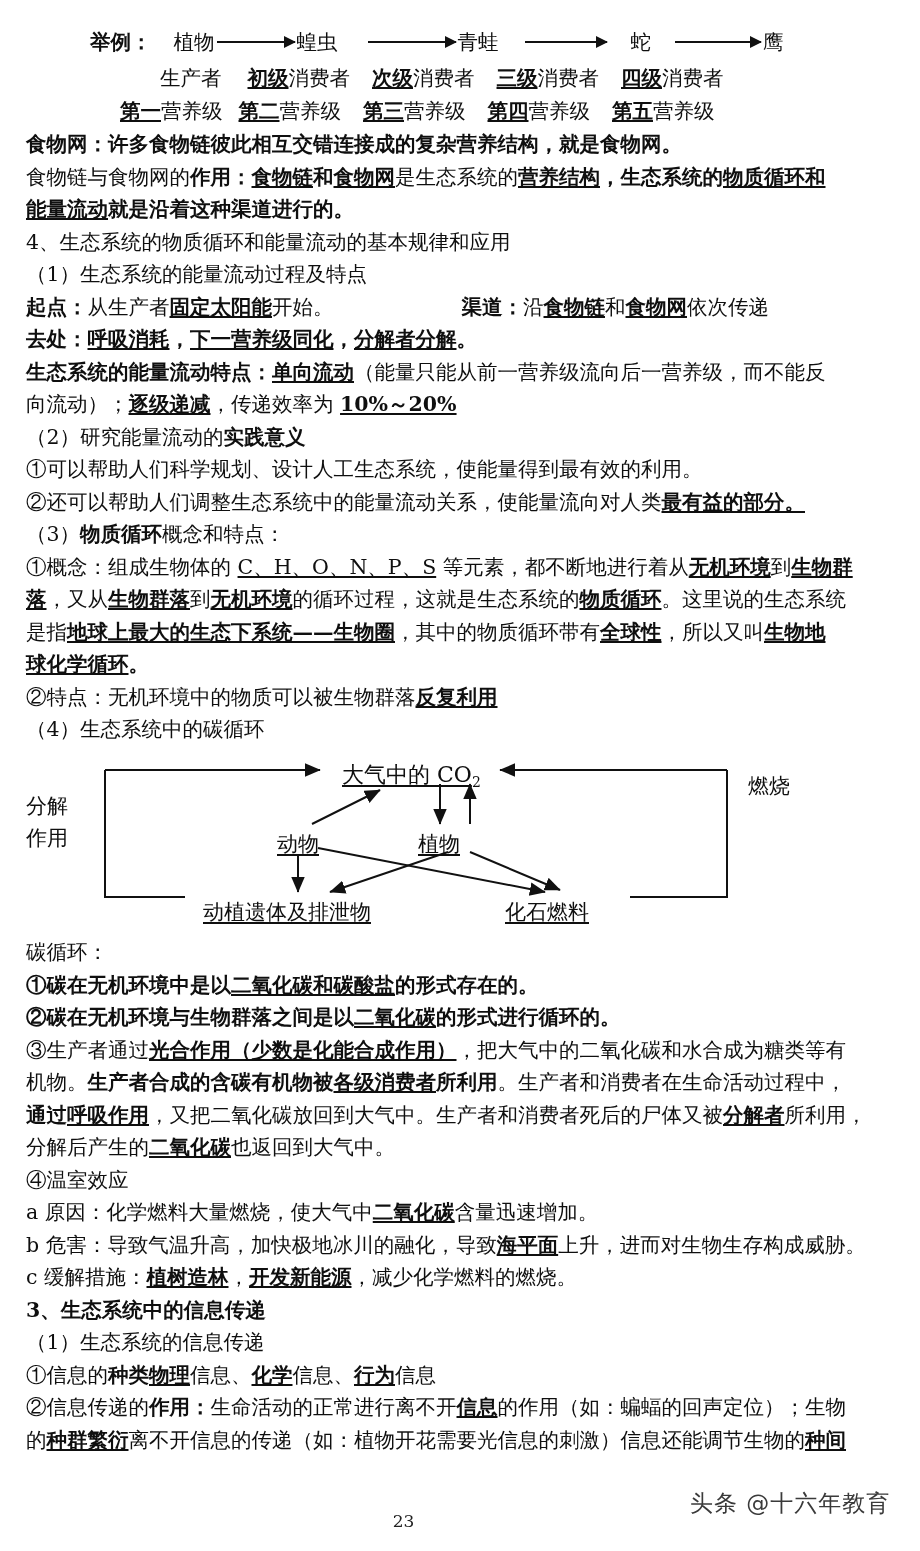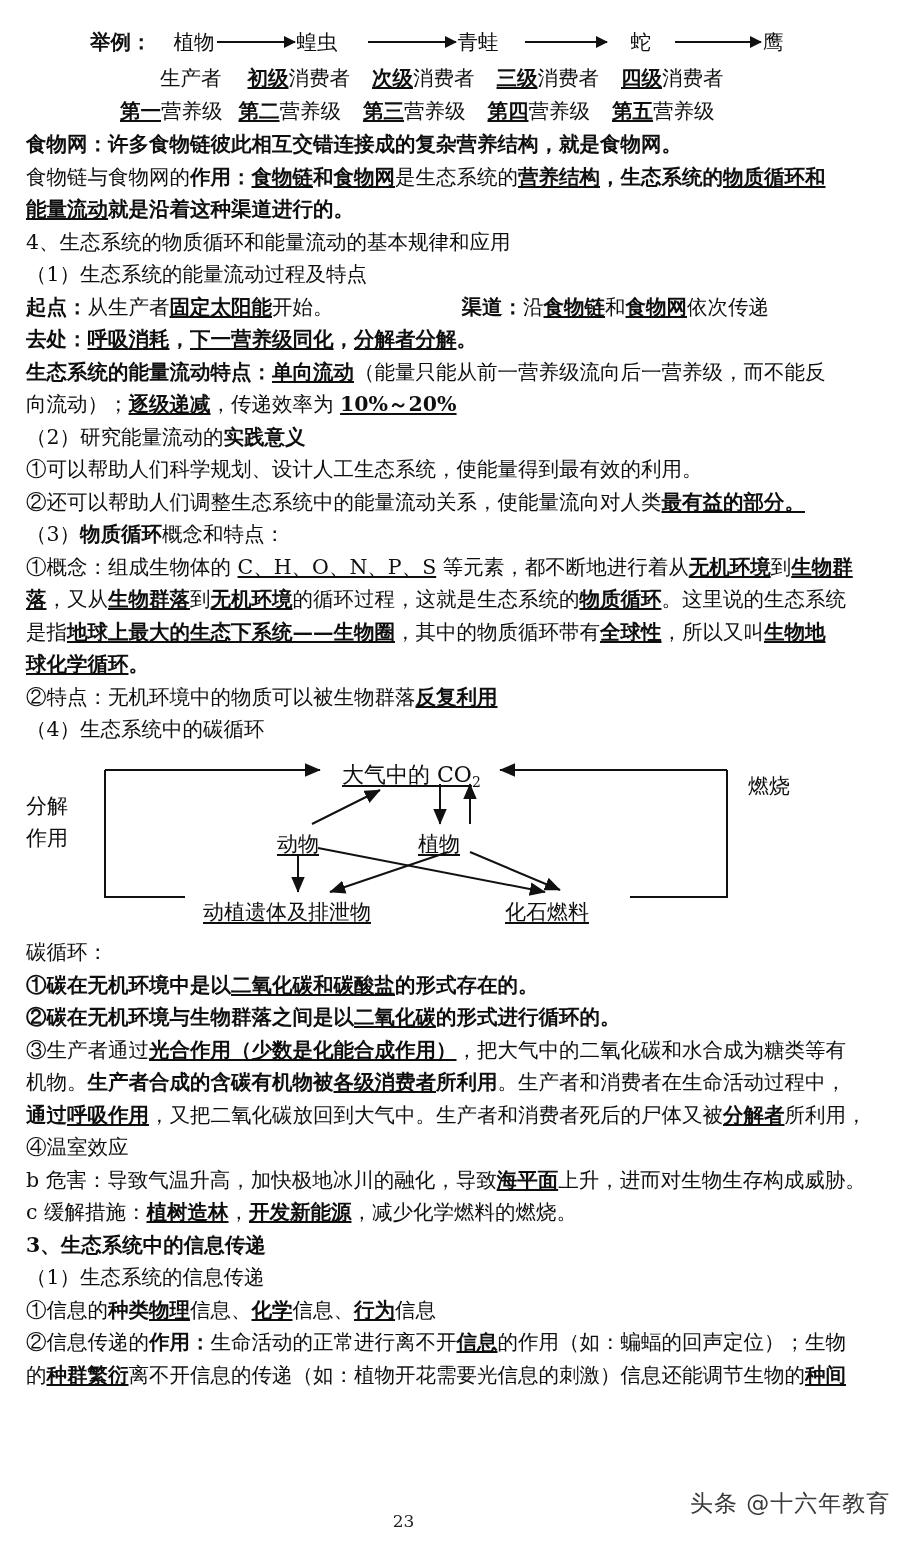--- a/index.html
+++ b/index.html
@@ -285,23 +285,29 @@
     </div>
 
     <div class="line">
       <span>机物。</span><span class="b">生产者合成的含碳有机物被</span><span class="bu">各级消费者</span><span class="b">所利用</span><span>。生产者和消费者在生命活动过程中，</span>
     </div>
 
     <div class="line">
       <span class="b">通过</span><span class="bu">呼吸作用</span><span>，又把二氧化碳放回到大气中。生产者和消费者死后的尸体又被</span><span class="bu">分解者</span><span>所利用，</span>
     </div>
 
+    <div class="line">
+      <span>分解后产生的</span><span class="bu">二氧化碳</span><span>也返回到大气中。</span>
+    </div>
 
     <div class="line">④温室效应</div>
 
+    <div class="line">
+      <span>a 原因：化学燃料大量燃烧，使大气中</span><span class="bu">二氧化碳</span><span>含量迅速增加。</span>
+    </div>
 
     <div class="line">
       <span>b 危害：导致气温升高，加快极地冰川的融化，导致</span><span class="bu">海平面</span><span>上升，进而对生物生存构成威胁。</span>
     </div>
 
     <div class="line">
       <span>c 缓解措施：</span><span class="bu">植树造林</span><span>，</span><span class="bu">开发新能源</span><span>，减少化学燃料的燃烧。</span>
     </div>
 
     <div class="line b">3、生态系统中的信息传递</div>

